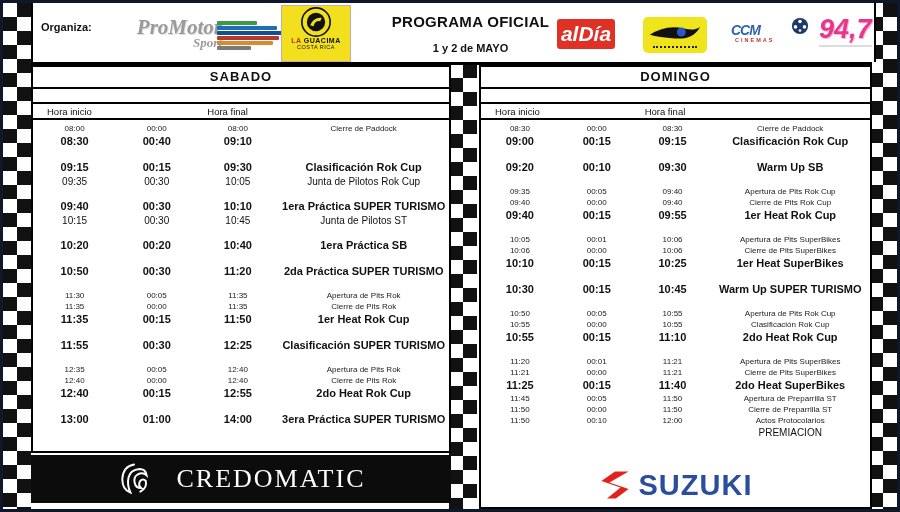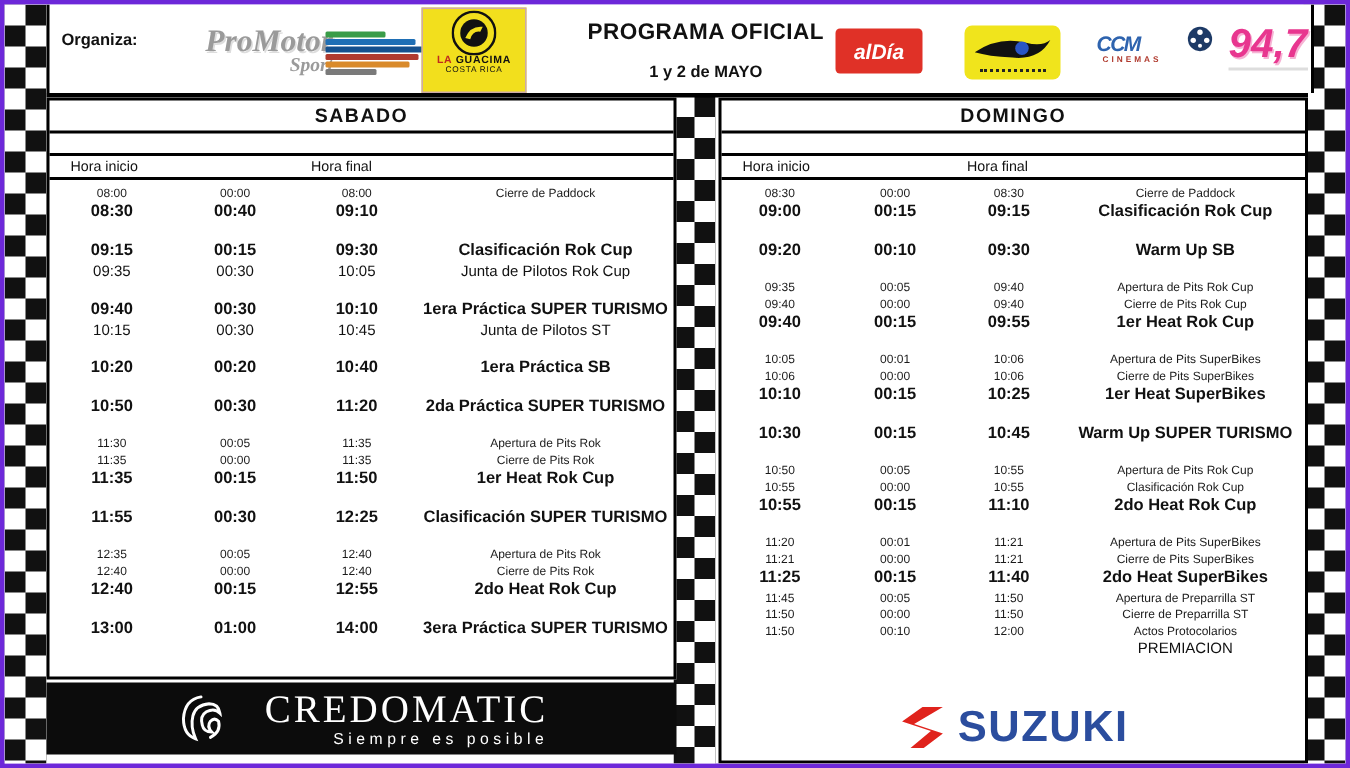--- a/index.html
+++ b/index.html
@@ -1,18 +1,18 @@
 <!DOCTYPE html>
 <html><head>
 <meta charset="utf-8">
 <style>
   html,body{margin:0;padding:0;background:#888;}
   .page{
     position:relative;width:900px;height:512px;background:#fff;
-    box-sizing:border-box;border:3px solid #6d28d9;overflow:hidden;
+    box-sizing:border-box;border:3px solid #0f172a;overflow:hidden;
     font-family:"Liberation Sans",sans-serif;color:#111;padding-left:48px;
   }
   
   .checker{
     position:absolute;
     background:conic-gradient(#111 0 90deg,#fff 90deg 180deg,#111 180deg 270deg,#fff 270deg) 0 0 / 28px 28px;
   }
   .checker.left{left:0;top:0;bottom:0;width:28px;}
   .checker.right{right:0;top:0;bottom:0;width:28px;}
   .checker.middle{left:446px;top:61px;bottom:0;width:28px;}
@@ -36,21 +36,21 @@
   .guacima{position:absolute;left:248px;top:2px;width:68px;height:55px;background:#f2df1d;border:1px solid #caa;
     display:flex;flex-direction:column;align-items:center;justify-content:flex-start;}
   .g-circle{width:30px;height:30px;margin-top:1px;}
   .g-name{font-size:7px;font-weight:bold;letter-spacing:.5px;}
   .g-name .la{color:#c02a1e;}
   .g-country{font-size:5.5px;letter-spacing:.5px;}
   .title-block{position:absolute;left:330px;top:10px;width:215px;text-align:center;}
   .title{font-weight:bold;font-size:15px;letter-spacing:.3px;}
   .date{font-weight:bold;font-size:11px;margin-top:12px;}
   .aldia{position:absolute;left:524px;top:16px;width:58px;height:30px;background:#e03127;border-radius:3px;
-    color:#fff;font-weight:bold;font-style:italic;font-size:14px;display:flex;align-items:center;justify-content:center;}
+    color:#fff;font-weight:bold;font-style:italic;font-size:21px;display:flex;align-items:center;justify-content:center;}
   .eyelogo{position:absolute;left:610px;top:14px;width:64px;height:36px;background:#f0e41c;border-radius:5px;
     display:flex;flex-direction:column;align-items:center;justify-content:center;}
   .eyelogo .dots{width:44px;border-bottom:2px dotted #222;margin-top:2px;}
   .ccm{position:absolute;left:698px;top:18px;width:78px;height:30px;}
   .ccm-word{font-weight:bold;font-style:italic;font-size:14px;color:#2e63ae;letter-spacing:-1px;}
   .ccm-sub{font-size:5.5px;font-weight:bold;color:#b03a2e;letter-spacing:2px;margin-top:-2px;margin-left:4px;}
   .ccm svg{position:absolute;right:0;top:-4px;}
   .radio947{position:absolute;left:786px;top:12px;font-weight:bold;font-style:italic;font-size:27px;color:#e8368f;
     text-shadow:1px 1px 0 #f6b3d4;border-bottom:2px solid #ddd;line-height:1.1;}
 
@@ -306,21 +306,20 @@
         </div>
       </div>
   </div>
 
   <div class="credomatic">
     <svg viewBox="0 0 40 40" width="36" height="36">
       <path d="M20 4 Q8 6 7 20 Q7 32 16 35 Q12 26 14 18 Q16 10 26 9 Q33 9 34 16 Q30 12 24 15 Q19 18 21 25 Q22 30 28 30 Q24 26 27 22 Q30 19 33 22 Q35 30 27 34" fill="none" stroke="#fff" stroke-width="2.2" stroke-linecap="round"></path>
     </svg>
     <div class="cred-text">
       <div class="cred-name">CREDOMATIC</div>
-      <div class="cred-tag">Siempre es posible</div>
     </div>
   </div>
 
   <div class="panel sun">
     <div class="panel-title">DOMINGO</div>
     <div class="panel-gap"></div>
     <div class="col-header">
       <span class="ch1">Hora inicio</span>
       <span class="ch3">Hora final</span>
     </div>

